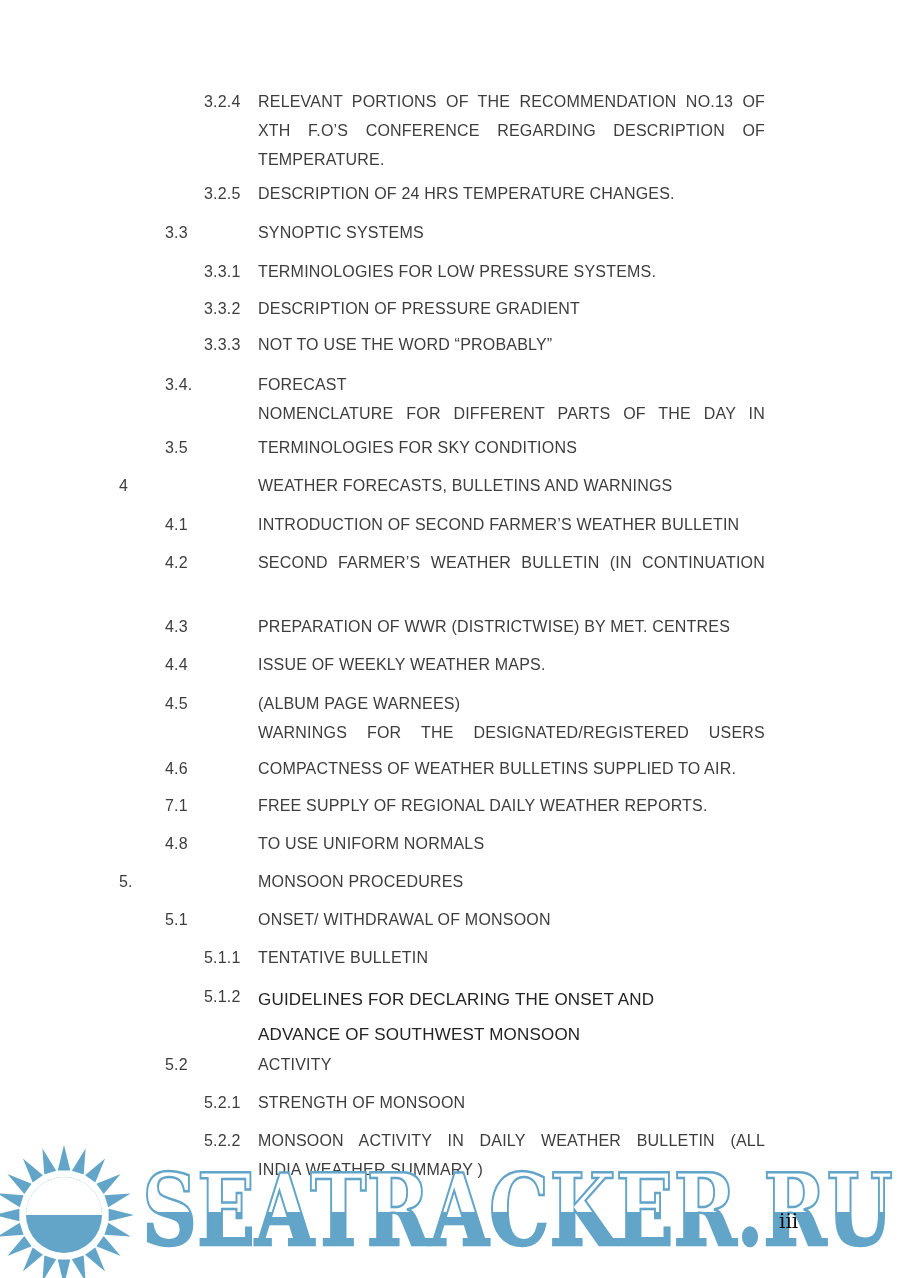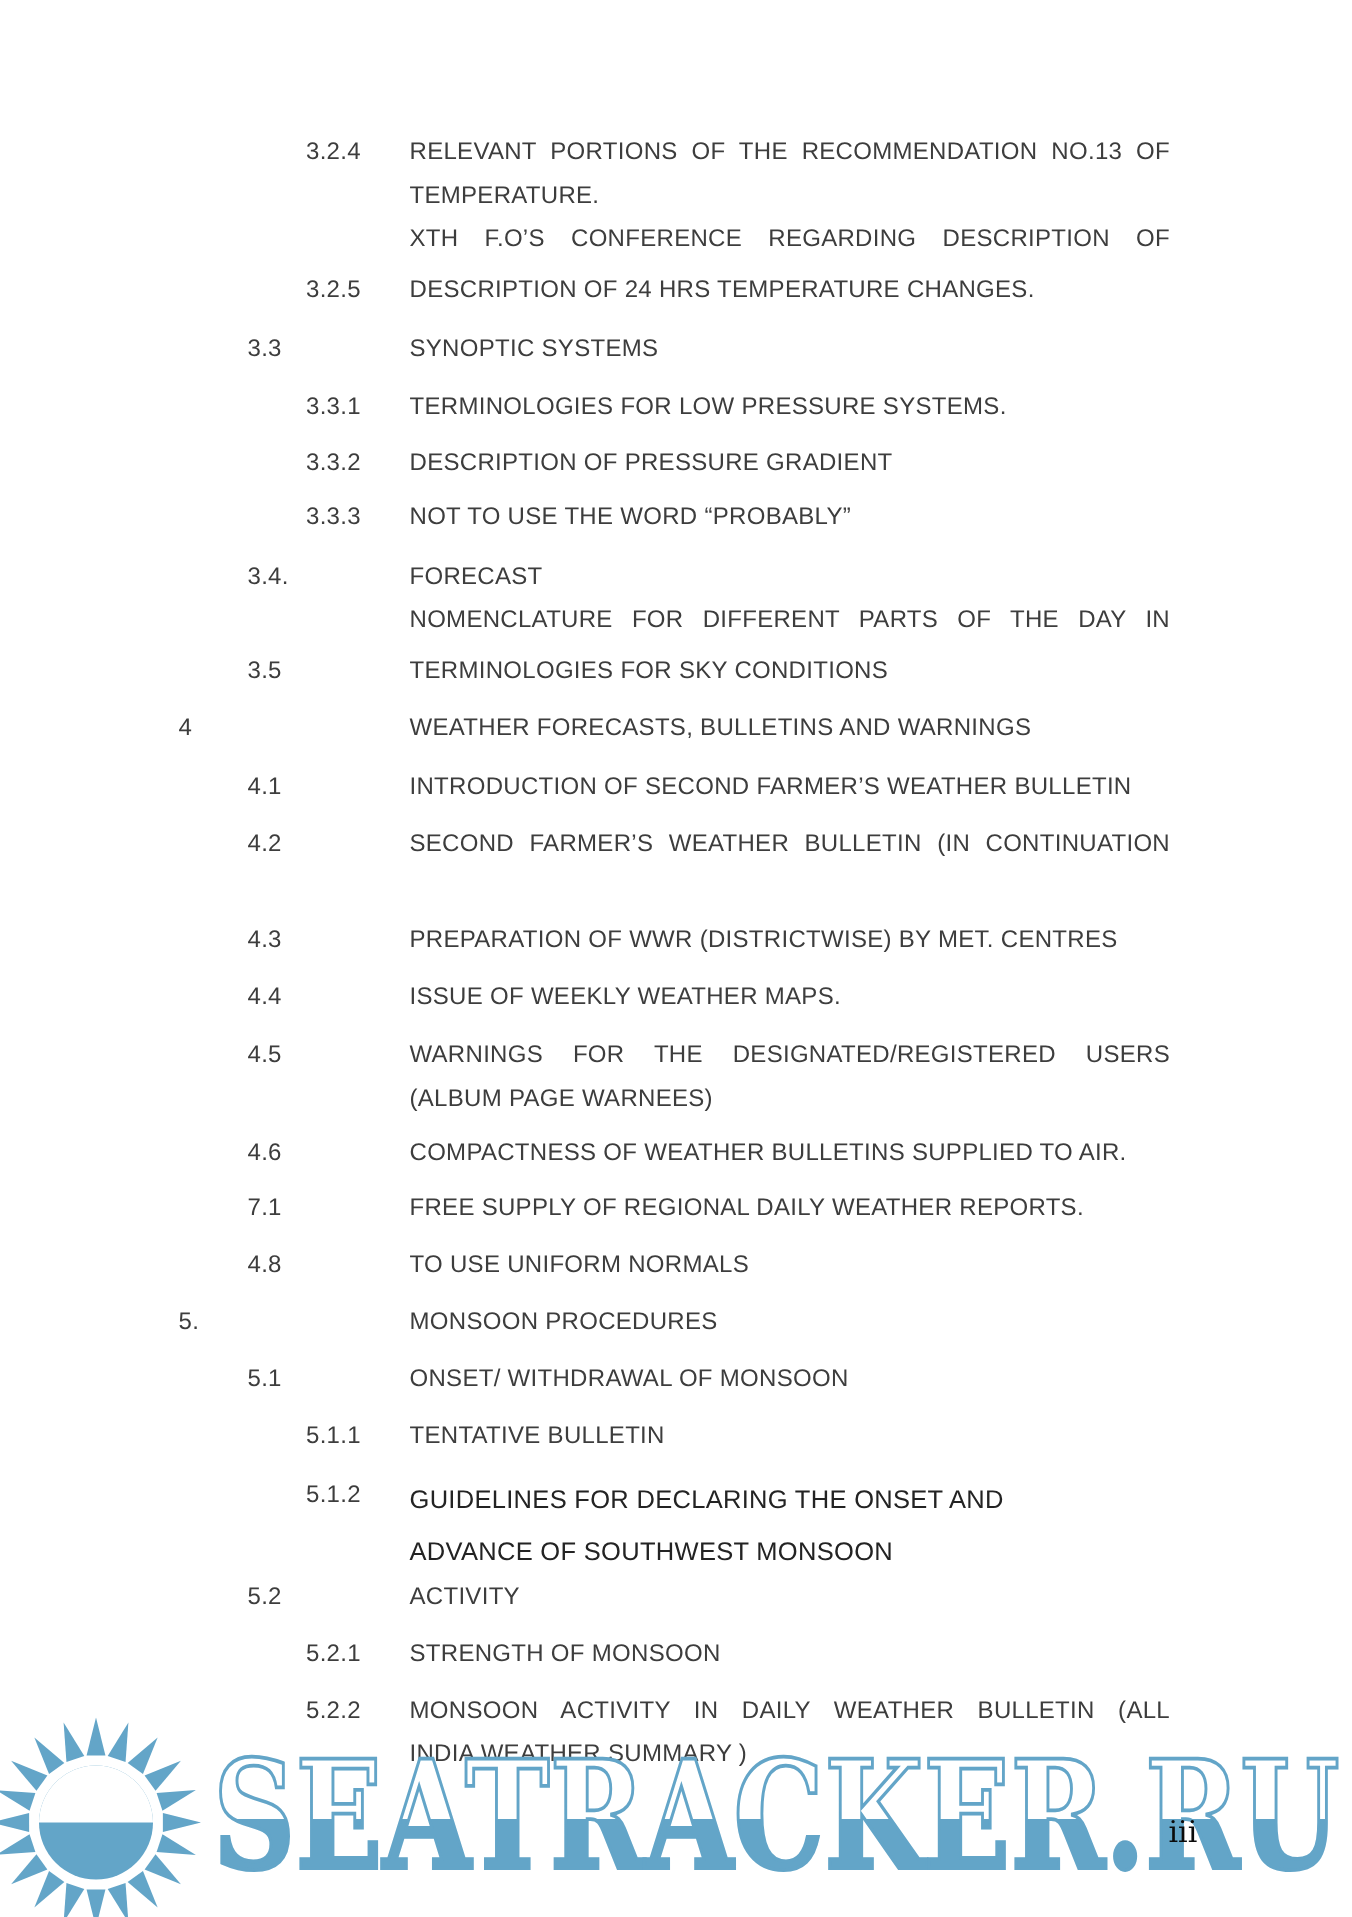--- a/index.html
+++ b/index.html
@@ -22,21 +22,21 @@
     font-size:16px;line-height:29px;
     color:#3d3d3d;letter-spacing:.2px;
     white-space:nowrap;
   }
   .num.lv1{left:119px;}
   .num.lv2{left:165px;}
   .num.lv3{left:204px;}
   .title{
     position:absolute;left:258px;top:0;width:507px;
     font-size:16px;line-height:29px;
-    color:#3d3d3d;letter-spacing:.2px;margin-left:15px;
+    color:#3d3d3d;letter-spacing:.2px;
   }
   .title .line{width:507px;}
   .title .line.just{text-align:justify;text-align-last:justify;}
   .title.emph{font-size:17px;line-height:35px;color:#232323;}
   
   .wm-text-svg{position:absolute;left:0;top:1130px;z-index:5;}
   .sun-svg{position:absolute;left:-6px;top:1145px;z-index:4;}
   .page-number{
     position:absolute;left:779px;top:1211px;z-index:6;
     font-family:"DejaVu Serif", serif;
@@ -46,22 +46,22 @@
 </head>
 <body>
 
 <div class="page">
 
   <div class="toc">
       <div class="toc-row" style="top: 87px;">
         <div class="num lv3">3.2.4</div>
         <div class="title">
           <div class="line just">RELEVANT PORTIONS OF THE RECOMMENDATION NO.13 OF</div>
+          <div class="line just">XTH F.O’S CONFERENCE REGARDING DESCRIPTION OF</div>
           <div class="line">TEMPERATURE.</div>
-          <div class="line just">XTH F.O’S CONFERENCE REGARDING DESCRIPTION OF</div>
         </div>
       </div>
       <div class="toc-row" style="top: 179px;">
         <div class="num lv3">3.2.5</div>
         <div class="title">
           <div class="line">DESCRIPTION OF 24 HRS TEMPERATURE CHANGES.</div>
         </div>
       </div>
       <div class="toc-row" style="top: 218px;">
         <div class="num lv2">3.3</div>
@@ -126,22 +126,22 @@
       </div>
       <div class="toc-row" style="top: 650px;">
         <div class="num lv2">4.4</div>
         <div class="title">
           <div class="line">ISSUE OF WEEKLY WEATHER MAPS.</div>
         </div>
       </div>
       <div class="toc-row" style="top: 689px;">
         <div class="num lv2">4.5</div>
         <div class="title">
+          <div class="line">(ALBUM PAGE WARNEES)</div>
           <div class="line just">WARNINGS FOR THE DESIGNATED/REGISTERED USERS</div>
-          <div class="line">(ALBUM PAGE WARNEES)</div>
         </div>
       </div>
       <div class="toc-row" style="top: 754px;">
         <div class="num lv2">4.6</div>
         <div class="title">
           <div class="line">COMPACTNESS OF WEATHER BULLETINS SUPPLIED TO AIR.</div>
         </div>
       </div>
       <div class="toc-row" style="top: 791px;">
         <div class="num lv2">7.1</div>

